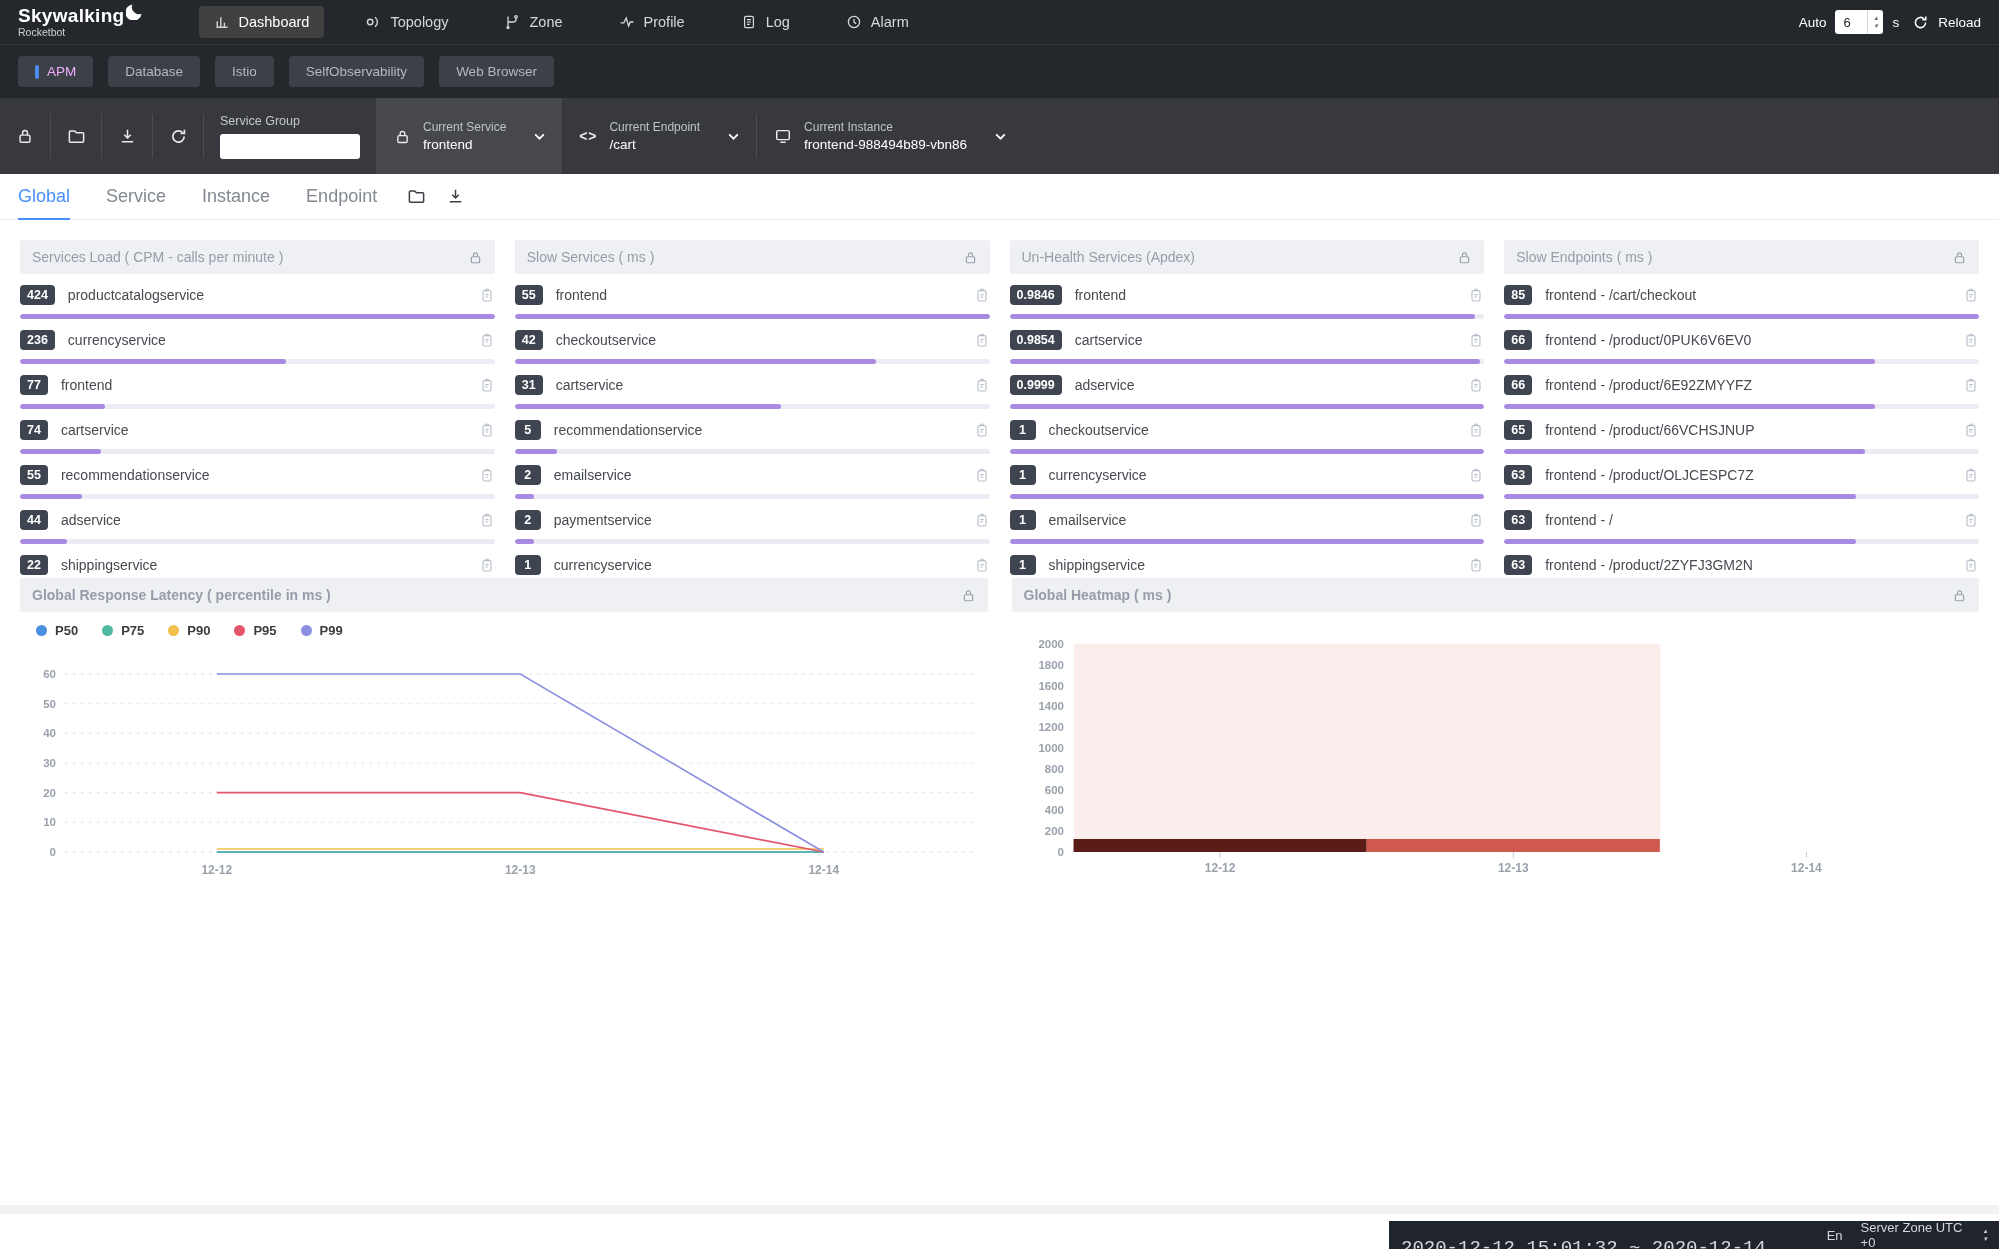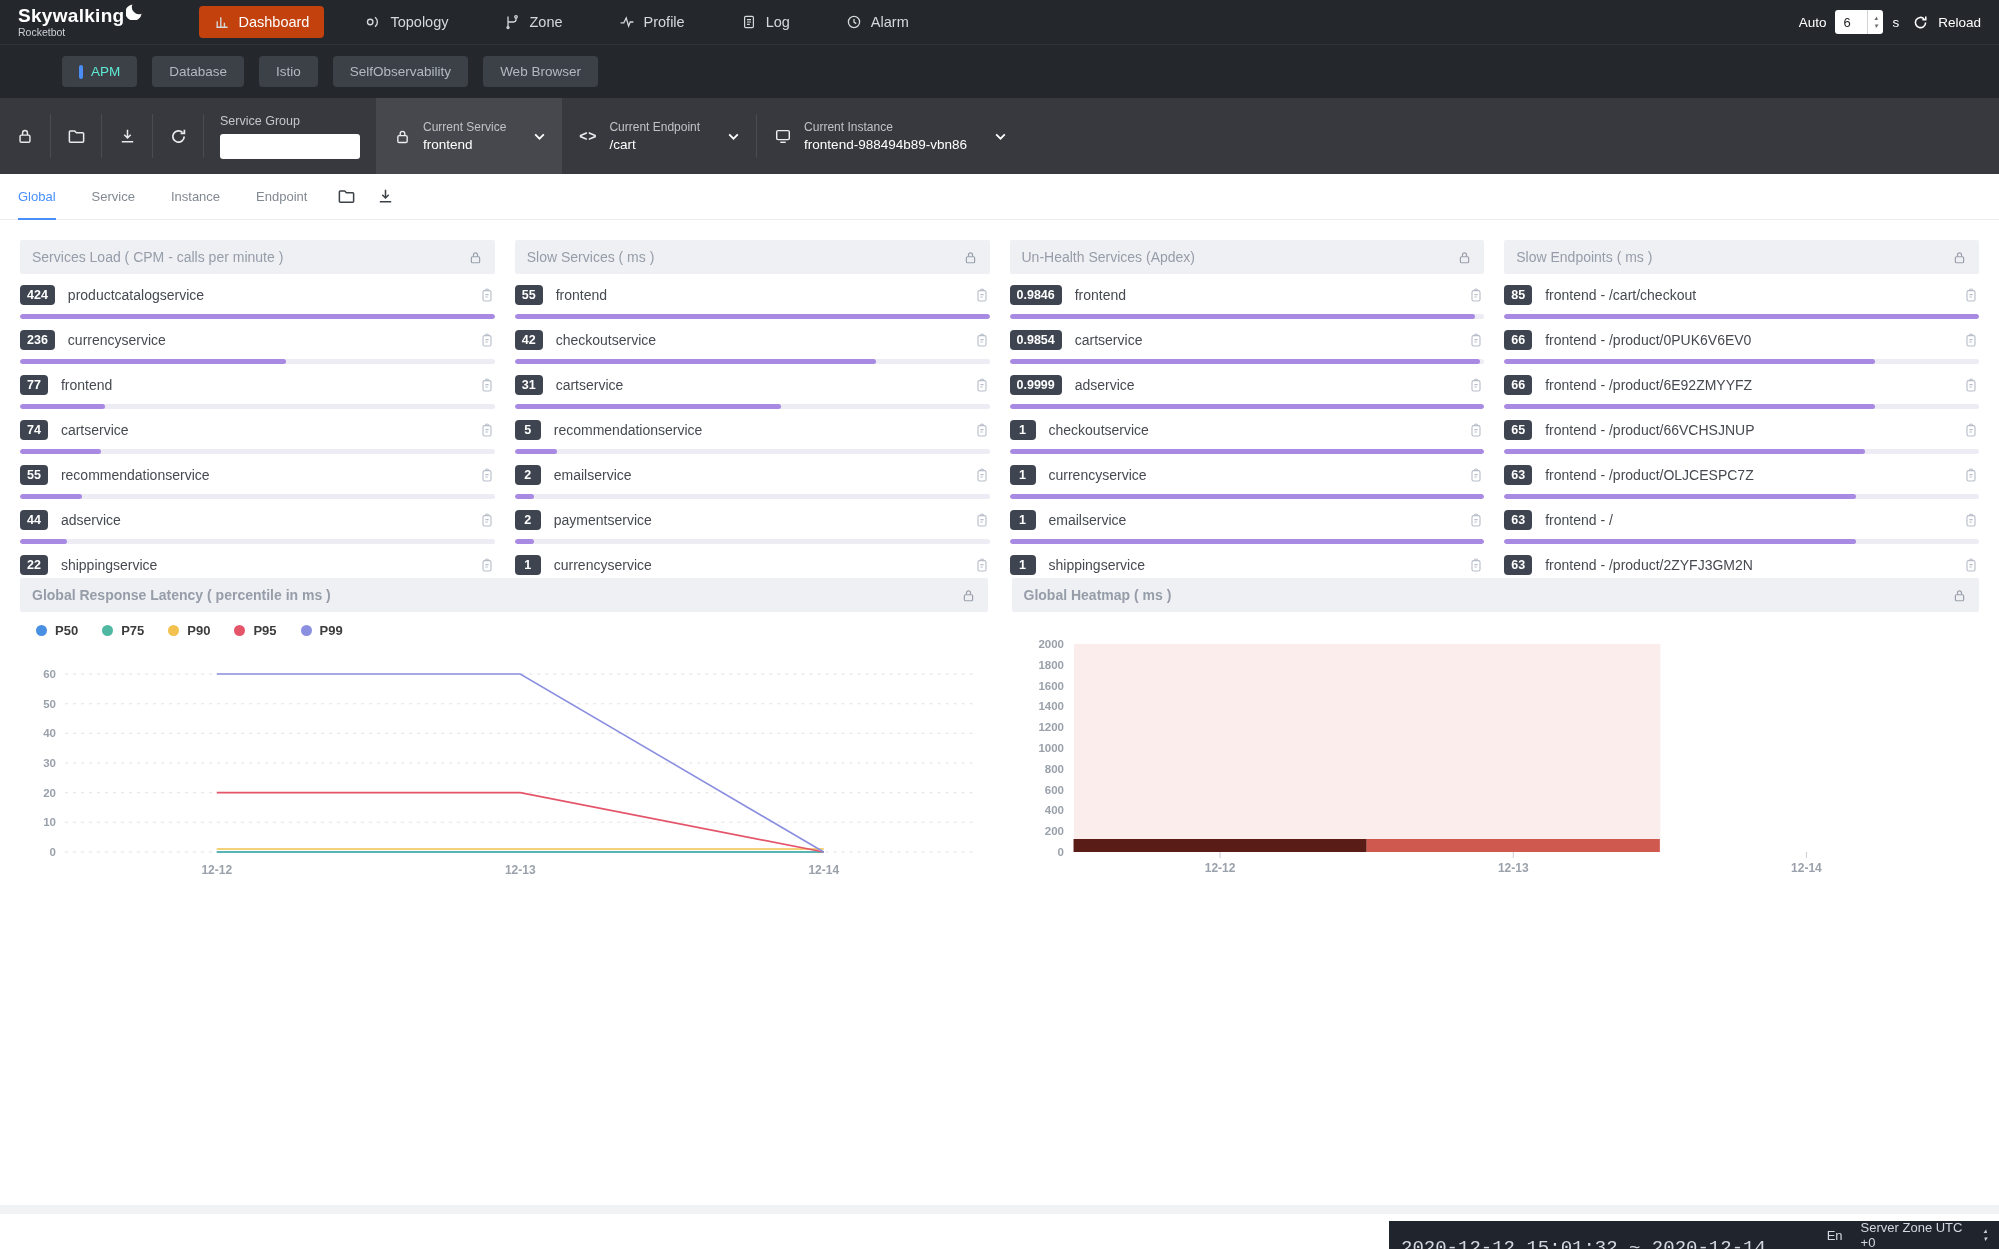--- a/index.html
+++ b/index.html
@@ -7,52 +7,52 @@
        font-family:"Liberation Sans",sans-serif;-webkit-font-smoothing:antialiased;}
   svg{display:block;}
   
   .topbar{height:44px;background:#24282c;display:flex;align-items:center;padding:0 18px;box-sizing:border-box;color:#d9dcdf;}
   .logo{display:flex;flex-direction:column;line-height:1;margin-right:56px;}
   .logo-line{display:flex;align-items:flex-start;gap:1px;}
   .logo-title{font-size:19px;font-weight:bold;color:#fff;letter-spacing:.3px;}
   .logo-sub{font-size:10.5px;color:#cdd1d6;margin-top:2px;}
   .nav{display:flex;align-items:center;gap:26px;}
   .nav-item{display:flex;align-items:center;gap:9px;font-size:14.5px;color:#d6d9dc;padding:8px 15px;border-radius:4px;cursor:pointer;}
-  .nav-item.active{background:#c2410c;color:#fff;justify-content:space-between;}
+  .nav-item.active{background:#404040;color:#fff;justify-content:space-between;}
   .nav-item svg{stroke:#d6d9dc;}
   .autoreload{margin-left:auto;display:flex;align-items:center;gap:9px;font-size:13.5px;color:#fff;}
   .num-input{width:48px;height:24px;background:#fff;border-radius:3px;display:flex;align-items:center;overflow:hidden;color:#1d1d1d;}
   .num-input .num{flex:1;padding-left:8px;font-size:13px;}
   .spin{width:15px;height:100%;display:flex;flex-direction:column;align-items:center;justify-content:center;
         border-left:1px solid #d5d5d5;color:#6a6a6a;font-size:7px;line-height:1.15;cursor:pointer;}
   
   .subnav{height:54px;background:#24282c;border-top:1px solid #303539;display:flex;align-items:center;gap:15px;padding:0 18px;box-sizing:border-box;}
   .pill{background:#3c4147;color:#b3b9c1;font-size:13.5px;padding:8px 17px;border-radius:4px;cursor:pointer;display:flex;align-items:center;gap:8px;}
-  .pill.active{color:#5eead4;margin-left:44px;}
+  .pill.active{color:#f0abfc;}
   .pill-accent{width:4px;height:14px;border-radius:2px;background:#4c8df5;}
   
   .toolbar{height:76px;background:#38393e;display:flex;align-items:stretch;color:#fff;}
   .tool-btn{width:50px;display:flex;align-items:center;justify-content:center;cursor:pointer;}
   .tool-btn svg{stroke:#e8eaec;}
   .vsep{width:1px;background:#4a4c51;margin:16px 0;}
   .sg-block{display:flex;flex-direction:column;justify-content:center;padding:0 16px;gap:6px;}
   .sg-label{font-size:12.5px;color:#c3c7cd;}
   .sg-input{width:128px;height:25px;border:none;border-radius:3px;background:#fff;outline:none;padding:0 6px;font-size:13px;}
   .sel-block{display:flex;align-items:center;gap:11px;padding:0 16px;cursor:pointer;}
   .sel-block.highlight{background:#47484e;}
   .sel-icon{display:flex;align-items:center;justify-content:center;width:20px;}
   .sel-icon svg{stroke:#eceef0;}
   .code-glyph{font-size:14px;color:#eceef0;letter-spacing:1px;font-weight:bold;}
   .sel-texts{display:flex;flex-direction:column;gap:3px;}
   .sel-label{font-size:12px;color:#bfc3c9;}
   .sel-value{font-size:13.5px;color:#fff;}
   .chev{margin-left:16px;display:flex;align-items:center;}
   
   .tabrow{height:46px;background:#fff;border-bottom:1px solid #ececf1;display:flex;align-items:center;padding:0 18px;box-sizing:border-box;gap:36px;}
-  .tab{font-size:13px;color:#828992;height:100%;display:flex;align-items:center;position:relative;cursor:pointer;}
+  .tab{font-size:18px;color:#828992;height:100%;display:flex;align-items:center;position:relative;cursor:pointer;}
   .tab.active{color:#478ffc;}
   .tab.active::after{content:"";position:absolute;left:0;right:0;bottom:-1px;height:2.5px;background:#478ffc;}
   .tab-icons{display:flex;align-items:center;gap:20px;margin-left:-6px;}
   .tab-icons .tico{cursor:pointer;display:flex;}
   .tab-icons svg{stroke:#3c4248;}
   
   .panels-row{display:grid;grid-template-columns:repeat(4,1fr);gap:20px;margin:20px 20px 0;height:338px;overflow:hidden;}
   .panel-h{height:34px;background:#eef0f4;border-radius:2px;display:flex;align-items:center;padding:0 12px;color:#969da8;font-size:14px;}
   .panel-h .lockwrap{margin-left:auto;display:flex;cursor:pointer;}
   .panel-h svg{stroke:#9aa1ac;}

